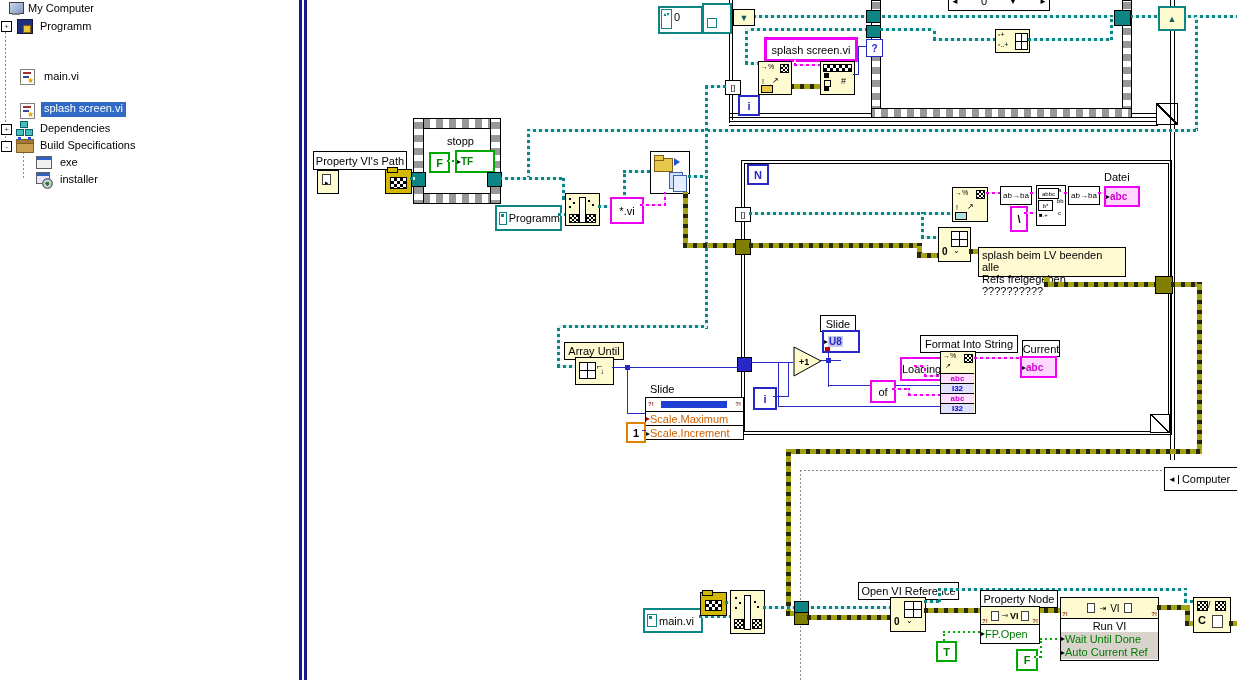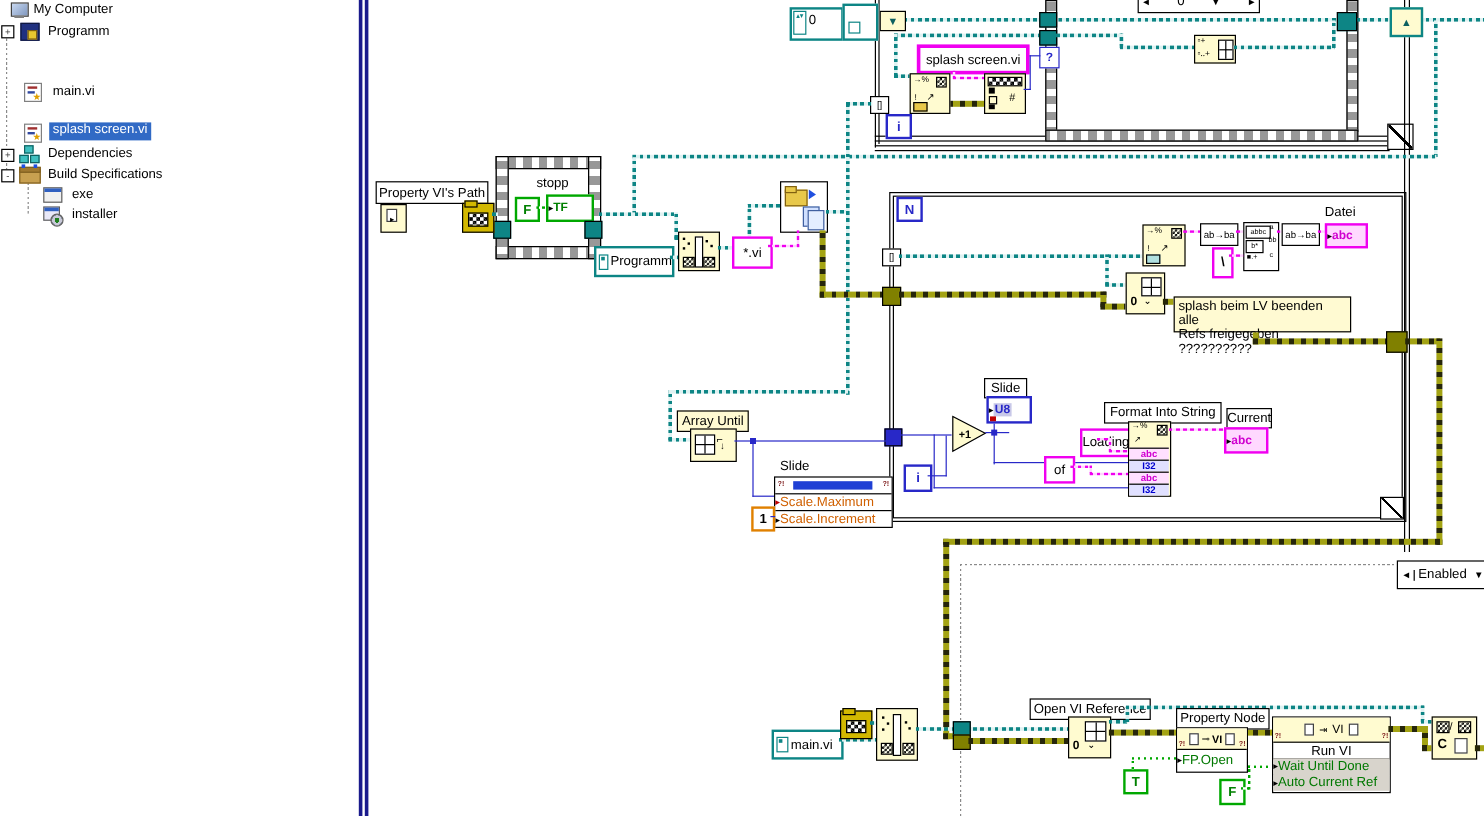--- a/index.html
+++ b/index.html
@@ -218,21 +218,21 @@
   <div class="a wt v" style="left:933px;top:28px;height:12px"></div>
   <div class="a wt" style="left:933px;top:38px;width:62px"></div>
   <div class="a node" style="left:995px;top:29px;width:33px;height:22px">
     <span class="a" style="left:2px;top:1px;font-size:7px">▫+</span>
     <span class="a" style="left:2px;top:10px;font-size:7px">▫‥+</span>
     <div class="a grid4" style="left:19px;top:3px;width:11px;height:15px"></div>
   </div>
   <div class="a wt" style="left:1028px;top:38px;width:84px"></div>
   <div class="a wt v" style="left:1110px;top:17px;height:23px"></div>
 
-  <div class="a" style="left:413px;top:130px;width:86px;height:63px">
+  <div class="a" style="left:413px;top:118px;width:86px;height:63px">
     <div class="a film-h" style="left:0;top:0;width:86px;height:9px"></div>
     <div class="a film-h" style="left:0;top:75px;width:86px;height:9px"></div>
     <div class="a film-v" style="left:0;top:0;width:9px;height:84px"></div>
     <div class="a film-v" style="left:77px;top:0;width:9px;height:84px"></div>
     <span class="a tx" style="left:34px;top:17px">stopp</span>
     <div class="a term" style="left:16px;top:34px;width:17px;height:17px;border:2px solid #00a800;color:#008000">
       <span>F</span>
     </div>
     <div class="a wg" style="left:34px;top:42px;width:8px"></div>
     <div class="a" style="left:42px;top:32px;width:36px;height:19px;border:2px solid #00a800;background:#fff;display:flex;align-items:center">
@@ -478,21 +478,21 @@
     </span>
   <div class="a" style="left:1020px;top:356px;width:33px;height:18px;border:2px solid #f000f0;background:#ffd8ff;display:flex;align-items:center">
     <span style="font-size:8px">▸</span>
     <span style="color:#d000d0;font-weight:bold;font-size:10px">abc</span>
   </div>
 
   <div class="a wd" style="left:800px;top:470px;width:366px"></div>
   <div class="a wd v" style="left:800px;top:470px;height:210px"></div>
   <div class="a lbl" style="left:1164px;top:467px;width:73px;height:22px;justify-content:flex-start;padding:0 3px">
     <span style="font-size:8px;border-right:1px solid #000;padding-right:2px;margin-right:3px">◄</span>
-    <span>Enabled</span>
+    <span>Computer</span>
     <span style="font-size:8px;margin-left:6px">▼</span>
   </div>
 
   <div class="a" style="left:643px;top:608px;width:56px;height:21px;border:2px solid #0d8585;background:#fff;display:flex;align-items:center">
     <div style="width:8px;height:11px;border:1px solid #0d8585;margin:0 2px;position:relative">
       <div style="position:absolute;left:1px;top:1px;width:3px;height:3px;background:#0d8585"></div>
     </div>
     <span class="tx">main.vi</span>
   </div>
   <div class="a wt" style="left:699px;top:615px;width:31px"></div>

